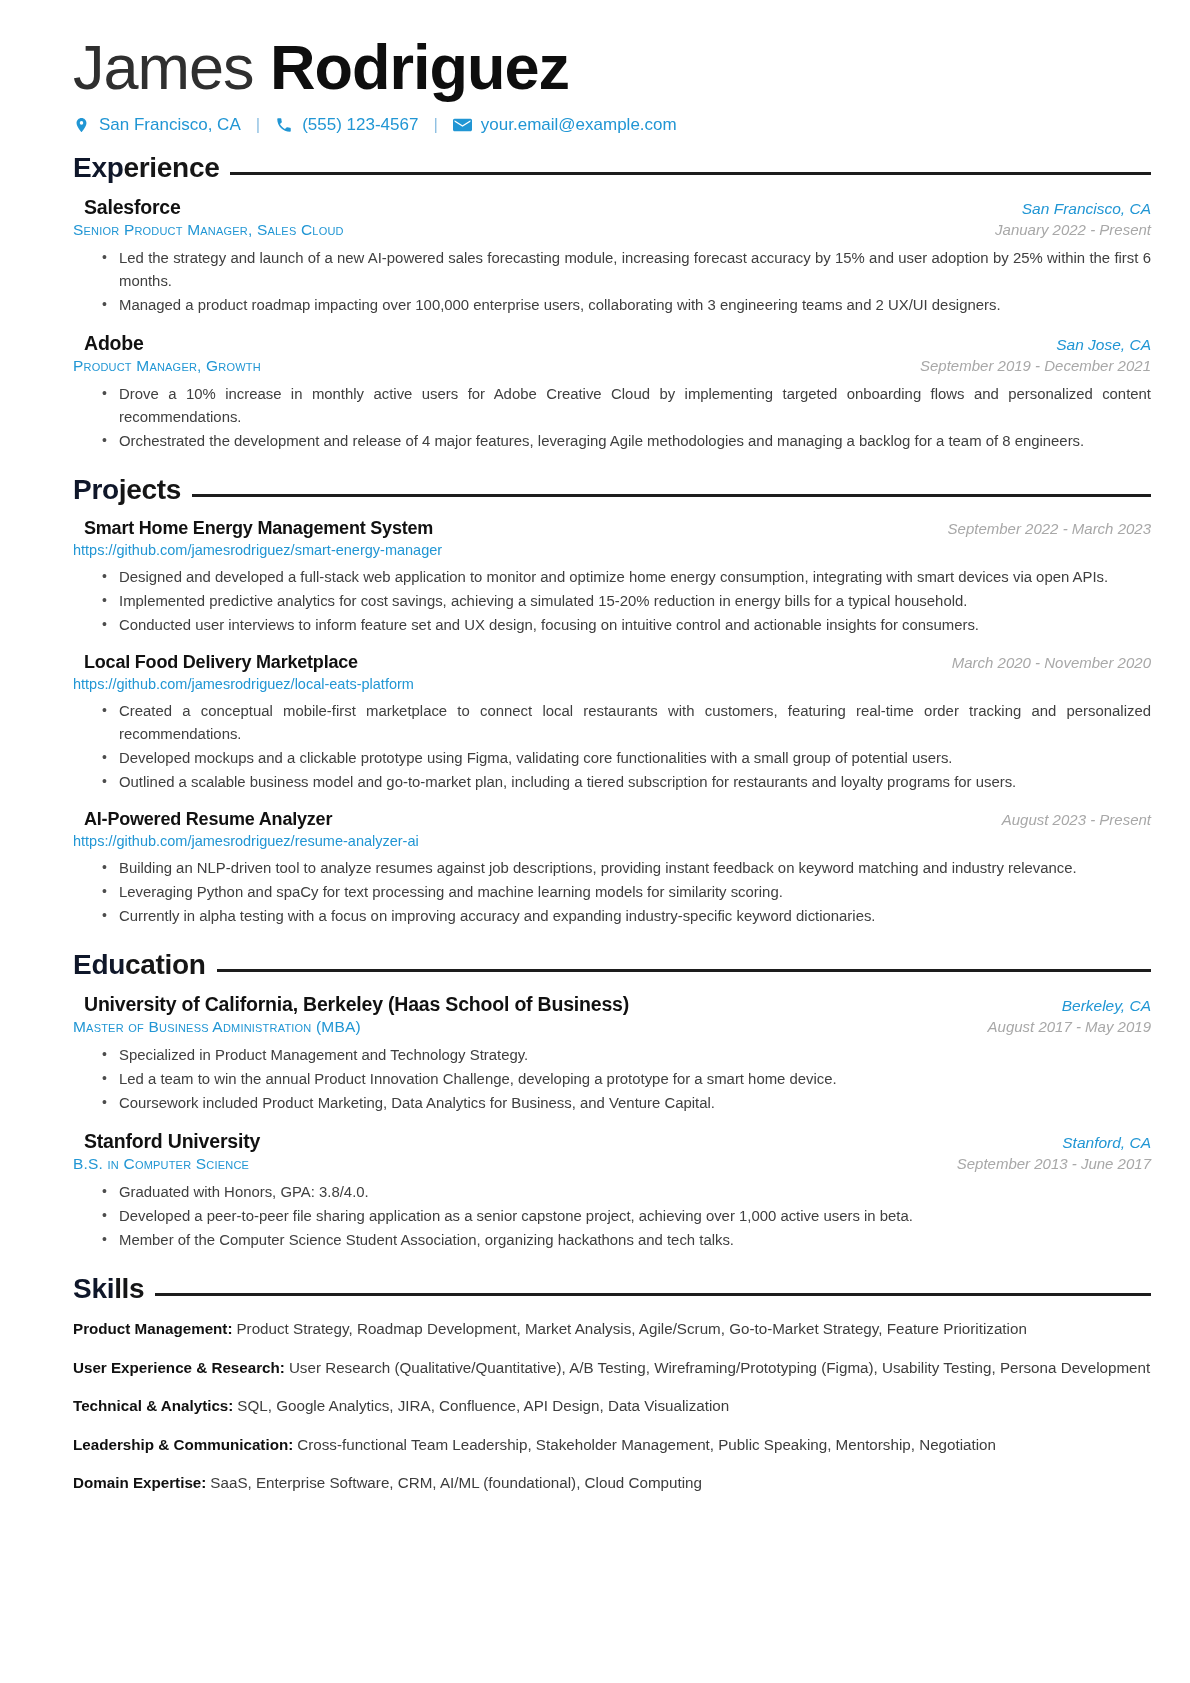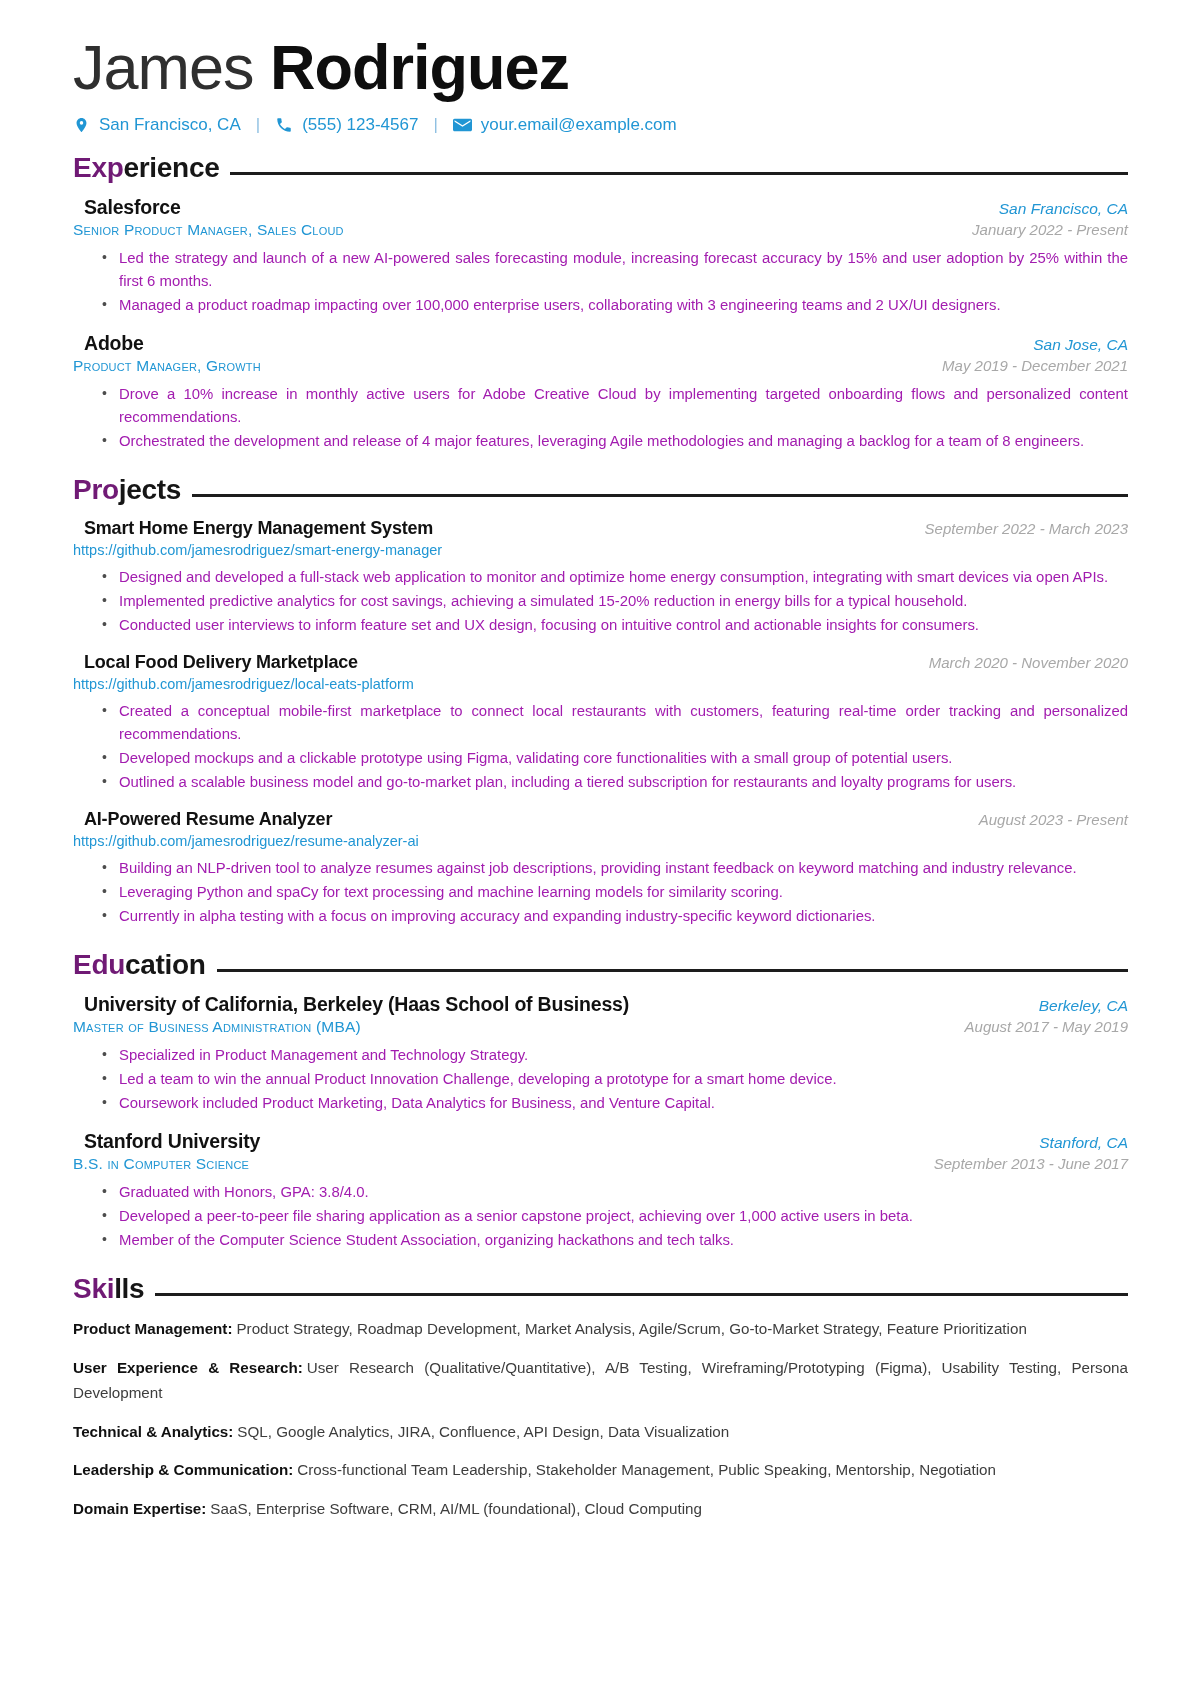--- a/index.html
+++ b/index.html
@@ -6,21 +6,21 @@
   html, body { background: #ffffff; }
   body {
     font-family: "Liberation Sans", "DejaVu Sans", sans-serif;
     color: #3d3d3d;
     -webkit-font-smoothing: antialiased;
   }
   .page {
     width: 1190px;
     height: 1683px;
     background: #ffffff;
-    padding: 34px 62px 20px 73px;
+    padding: 34px 39px 20px 73px;
     overflow: hidden;
     position: relative;
   }
 
   
   h1.name {
     font-size: 63px;
     line-height: 1.05;
     letter-spacing: -1px;
     color: #2f2f2f;
@@ -45,21 +45,21 @@
   section { margin-top: 21px; }
   section.first { margin-top: 17px; }
   .sec-head { display: flex; align-items: center; margin-bottom: 11px; }
   .sec-head h2 {
     font-size: 28px;
     font-weight: 800;
     color: #161616;
     letter-spacing: -0.3px;
     white-space: nowrap;
   }
-  .sec-head h2 .accent { color: #701a75; margin-top: 12px; }
+  .sec-head h2 .accent { color: #0f172a; margin-top: 12px; }
   .sec-head .rule {
     flex: 1;
     border-top: 3px solid #1d1d1d;
     margin-left: 11px;
     transform: translateY(5px);
   }
 
   
   .entry { margin-top: 15px; }
   .entry:first-of-type { margin-top: 12px; }
@@ -84,21 +84,21 @@
 
   ul.bullets {
     list-style: none;
     margin-top: 8px;
     padding-left: 46px;
   }
   ul.bullets li {
     position: relative;
     font-size: 14.9px;
     line-height: 23px;
-    color: #a21caf;
+    color: #404040;
     text-align: justify;
     hyphens: manual;
     margin-top: 1px;
   }
   ul.bullets li::before {
     content: "\2022";
     position: absolute;
     left: -17px;
     top: -1px;
     color: #4d4d4d;
@@ -176,21 +176,21 @@
       </ul>
     </article>
 
     <article class="entry">
       <div class="erow">
         <span class="org">Adobe</span>
         <span class="loc">San Jose, CA</span>
       </div>
       <div class="erow2">
         <span class="role">Product Manager, Growth</span>
-        <span class="date">May 2019 - December 2021</span>
+        <span class="date">September 2019 - December 2021</span>
       </div>
       <ul class="bullets">
         <li>Drove a 10% increase in monthly active users for Adobe Creative Cloud by implementing targeted onboarding flows and personalized content recommendations.</li>
         <li>Orchestrated the development and release of 4 major features, leveraging Agile methodologies and managing a backlog for a team of 8 engineers.</li>
       </ul>
     </article>
   </section>
 
   <section>
     <div class="sec-head">

